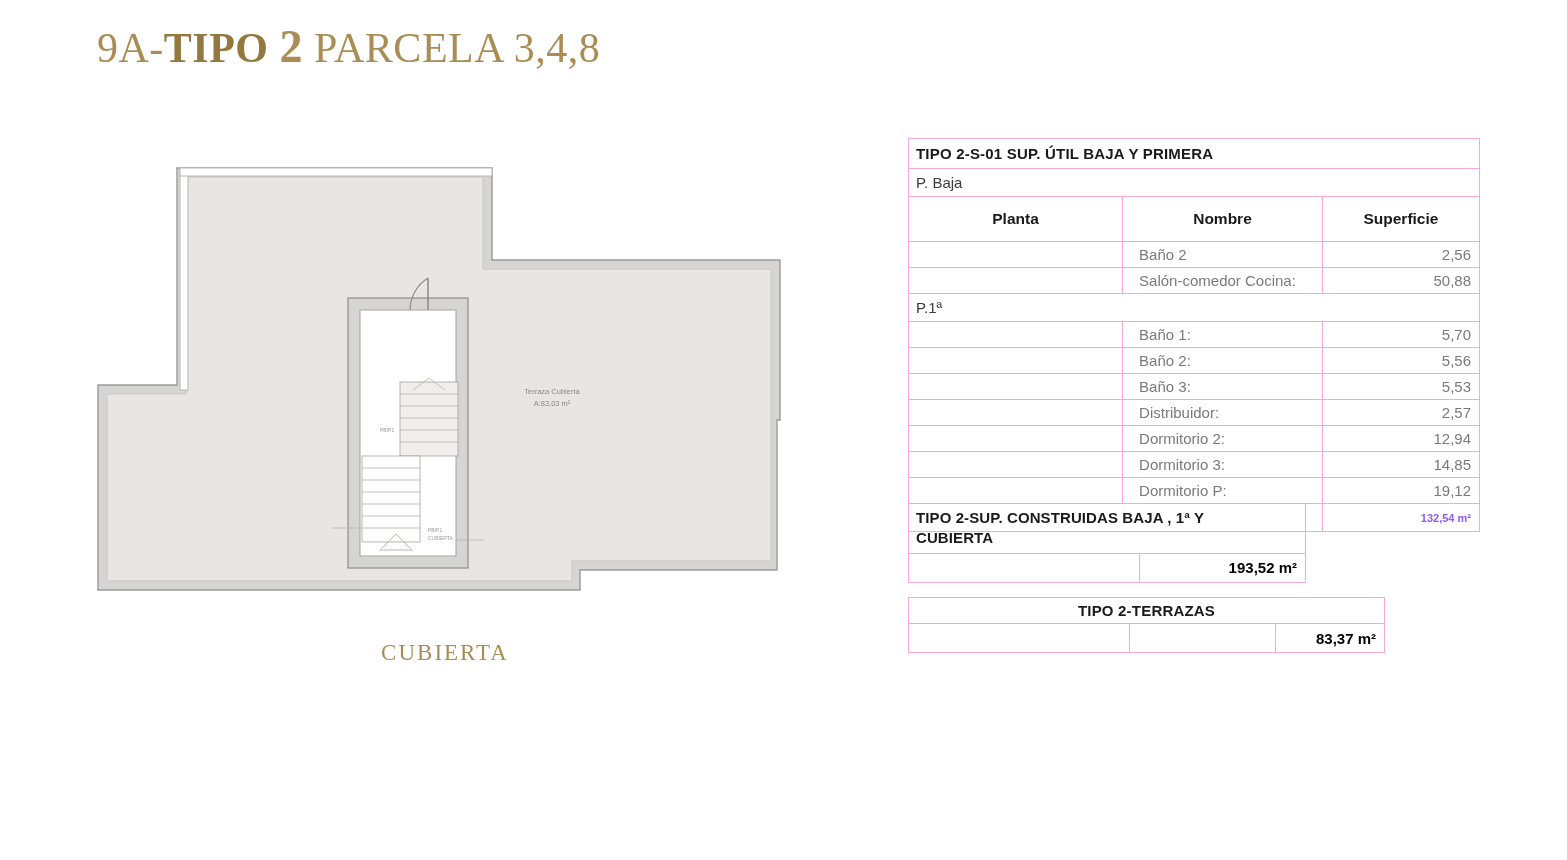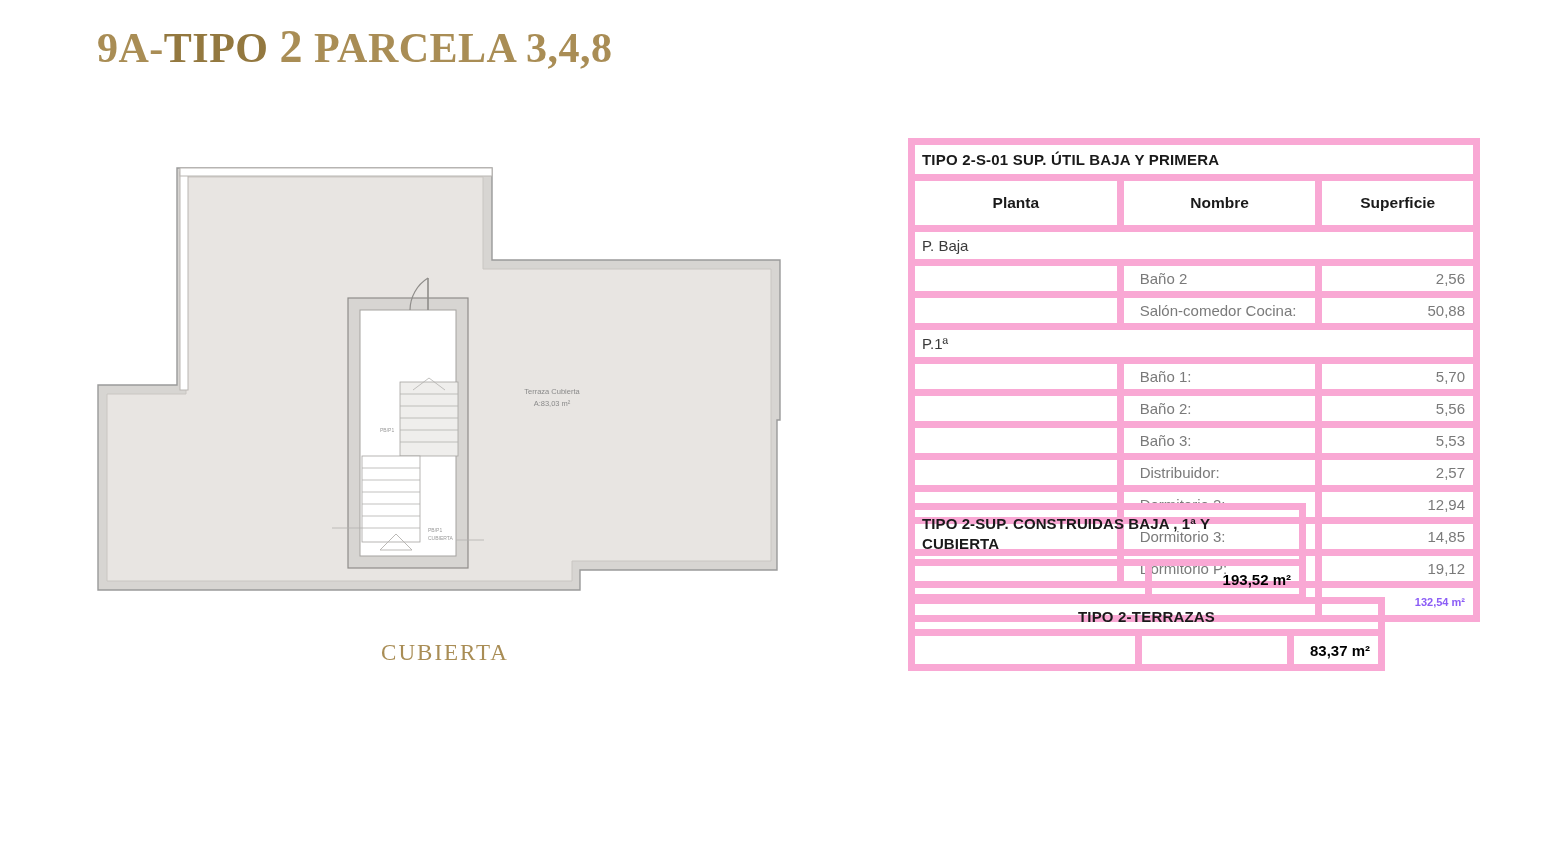--- a/index.html
+++ b/index.html
@@ -19,21 +19,21 @@
   #title {
     position: absolute;
     left: 97px;
     top: 20px;
     font-family: "Liberation Serif", serif;
     font-size: 42px;
     color: #a98d55;
     letter-spacing: 0.5px;
     white-space: nowrap;
   }
-  #title .t-light { font-weight: 700; margin-top: 30px; }
+  #title .t-light { font-weight: 400; margin-top: 30px; }
   #title .t-bold  { font-weight: 700; color: #93783f; }
   #title .t-num   { font-weight: 700; font-size: 46px; }
 
   
   #plan-wrap {
     position: absolute;
     left: 80px;
     top: 150px;
     width: 730px;
     height: 470px;
@@ -50,21 +50,21 @@
     color: #a98d55;
   }
 
   
   .tbl {
     position: absolute;
     border-collapse: collapse;
     font-family: "Liberation Sans", sans-serif;
   }
   .tbl td, .tbl th {
-    border: 7px solid #f9a8d4;
+    border: 1px solid #f9a8d4;
     padding: 0;
     font-weight: normal;
   }
 
   
   #table-main {
     left: 908px;
     top: 138px;
     width: 572px;
   }
@@ -216,27 +216,27 @@
 </div>
 
 <div id="plan-caption">CUBIERTA</div>
 
 <table class="tbl" id="table-main">
   <tbody>
       <tr>
     <td class="hdr-title" colspan="3">TIPO 2-S-01 SUP. ÚTIL BAJA Y PRIMERA</td>
   </tr>
   <tr>
+    <td class="sect" colspan="3">P. Baja</td>
+  </tr>
+
+  <tr>
     <td class="col-head" style="width:215px">Planta</td>
     <td class="col-head" style="width:200px">Nombre</td>
     <td class="col-head" style="width:157px">Superficie</td>
-  </tr>
-
-  <tr>
-    <td class="sect" colspan="3">P. Baja</td>
   </tr>
   <tr>
     <td class="blank"></td>
     <td class="nm">Baño 2</td>
     <td class="sup">2,56</td>
   </tr>
   <tr>
     <td class="blank"></td>
     <td class="nm">Salón-comedor Cocina:</td>
     <td class="sup">50,88</td>

